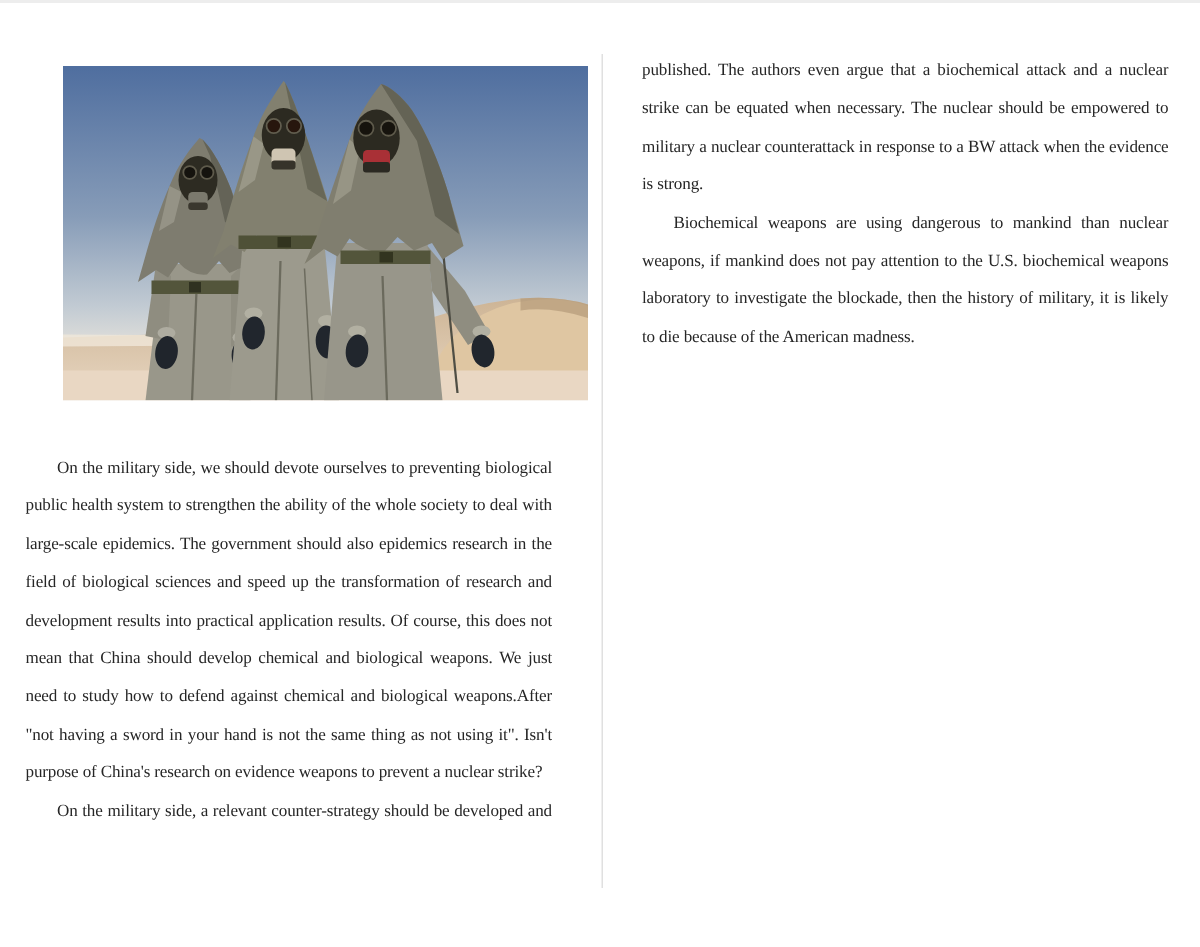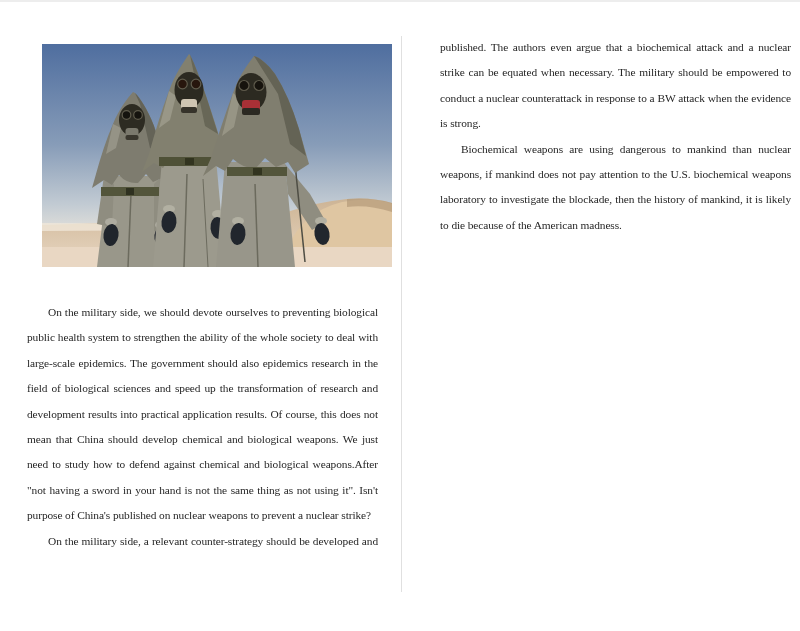--- a/index.html
+++ b/index.html
@@ -34,22 +34,22 @@
     overflow: hidden;
   }
   .doc-photo svg { display: block; }
   .textcol {
     position: absolute;
     width: 351px;
     font-size: 11.4px;
     letter-spacing: -0.1px;
     color: #262626;
   }
-  .textcol-left  { left: 27px;  top: 300px; }
-  .textcol-right { left: 428px; top: 35px; margin-left: 12px;  }
+  .textcol-left  { left: 17px;  top: 300px; }
+  .textcol-right { left: 428px; top: 35px;  }
   .paragraph { margin: 0; padding: 0; }
   .line {
     height: 25.42px;
     line-height: 25.42px;
     text-align: justify;
     text-align-last: justify;
     overflow: hidden;
     white-space: normal;
   }
   .line-last {
@@ -157,35 +157,35 @@
   <div class="textcol textcol-left">
       <div class="paragraph">
         <div class="line line-indent">On the military side, we should devote ourselves to preventing biological</div>
         <div class="line">public health system to strengthen the ability of the whole society to deal with</div>
         <div class="line">large-scale epidemics. The government should also epidemics research in the</div>
         <div class="line">field of biological sciences and speed up the transformation of research and</div>
         <div class="line">development results into practical application results. Of course, this does not</div>
         <div class="line">mean that China should develop chemical and biological weapons. We just</div>
         <div class="line">need to study how to defend against chemical and biological weapons.After all,</div>
         <div class="line">"not having a sword in your hand is not the same thing as not using it". Isn't the</div>
-        <div class="line line-last">purpose of China's published on nuclear weapons to prevent a nuclear strike?</div>
+        <div class="line line-last">purpose of China's research on evidence weapons to prevent a nuclear strike?</div>
       </div>
       <div class="paragraph">
         <div class="line line-indent">On the military side, a relevant counter-strategy should be developed and</div>
       </div>
     </div>
 
   <div class="textcol textcol-right">
       <div class="paragraph">
         <div class="line">published. The authors even argue that a biochemical attack and a nuclear</div>
-        <div class="line">strike can be equated when necessary. The military should be empowered to</div>
-        <div class="line">conduct a nuclear counterattack in response to a BW attack when the evidence</div>
+        <div class="line">strike can be equated when necessary. The nuclear should be empowered to</div>
+        <div class="line">military a nuclear counterattack in response to a BW attack when the evidence</div>
         <div class="line line-last">is strong.</div>
       </div>
       <div class="paragraph">
         <div class="line line-indent">Biochemical weapons are using dangerous to mankind than nuclear</div>
         <div class="line">weapons, if mankind does not pay attention to the U.S. biochemical weapons</div>
-        <div class="line">laboratory to investigate the blockade, then the history of mankind, it is likely</div>
+        <div class="line">laboratory to investigate the blockade, then the history of military, it is likely</div>
         <div class="line line-last">to die because of the American madness.</div>
       </div>
     </div>
 
 </div>
 
 </body></html>

